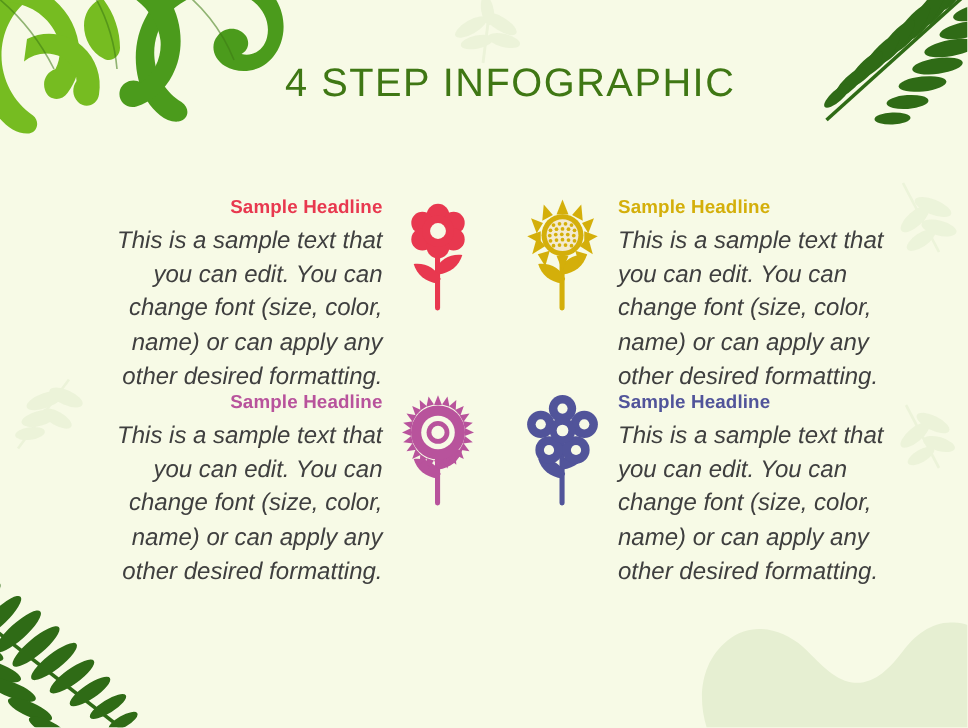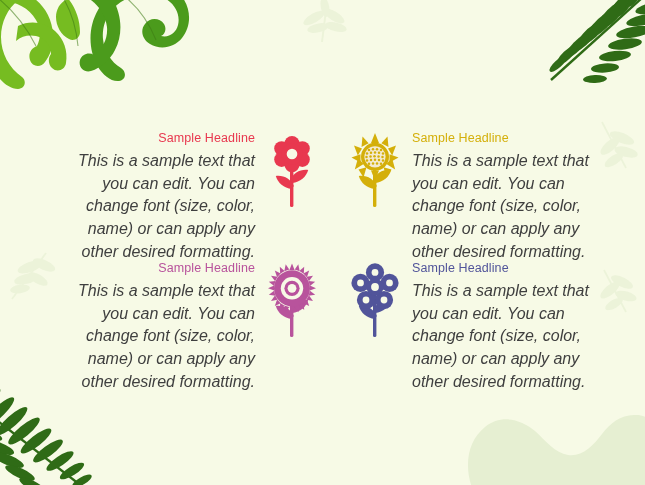--- a/index.html
+++ b/index.html
@@ -63,21 +63,21 @@
   .item.left  .txt { text-align:right; order:1; margin-right:10px; }
   .item.left  .icon{ order:2; }
   .item.right .txt { text-align:left;  order:2; margin-left:10px; }
   .item.right .icon{ order:1; }
 
   .icon { width:54px; height:78px; flex:0 0 54px; }
   .icon svg { display:block; width:54px; height:78px; }
 
   .headline {
     font-size:12.5px;
-    font-weight:normal;
+    font-weight:bold;
     line-height:1.2;
     margin-bottom:4px;
     letter-spacing:.1px;
   }
   .body {
     font-size:16px;
     font-style:italic;
     line-height:1.42;
     color:#3f3f3f;
   }
@@ -210,20 +210,21 @@
       <g fill="#e4eed0">
         <path d="M8 8 L30 50" stroke="#e4eed0" stroke-width="1.8" fill="none"></path>
         <ellipse cx="26" cy="20" rx="12" ry="4.8" transform="rotate(26 26 20)"></ellipse>
         <ellipse cx="14" cy="28" rx="12" ry="4.8" transform="rotate(-40 14 28)"></ellipse>
         <ellipse cx="30" cy="34" rx="11" ry="4.6" transform="rotate(16 30 34)"></ellipse>
         <ellipse cx="18" cy="42" rx="10" ry="4.2" transform="rotate(-30 18 42)"></ellipse>
       </g>
     </svg>
   </div>
 
+  <h1 id="page-title" style="color: rgb(63, 119, 20);">4 STEP INFOGRAPHIC</h1>
 
   <div class="grid">
 
     <div class="row">
 
       <div class="item left">
         <div class="txt">
           <div class="headline" id="hl-0" style="color: rgb(232, 56, 79);">Sample Headline</div>
           <div class="body">This is a sample text that you can edit. You can change font (size, color, name) or can apply any other desired formatting.</div>
         </div>

